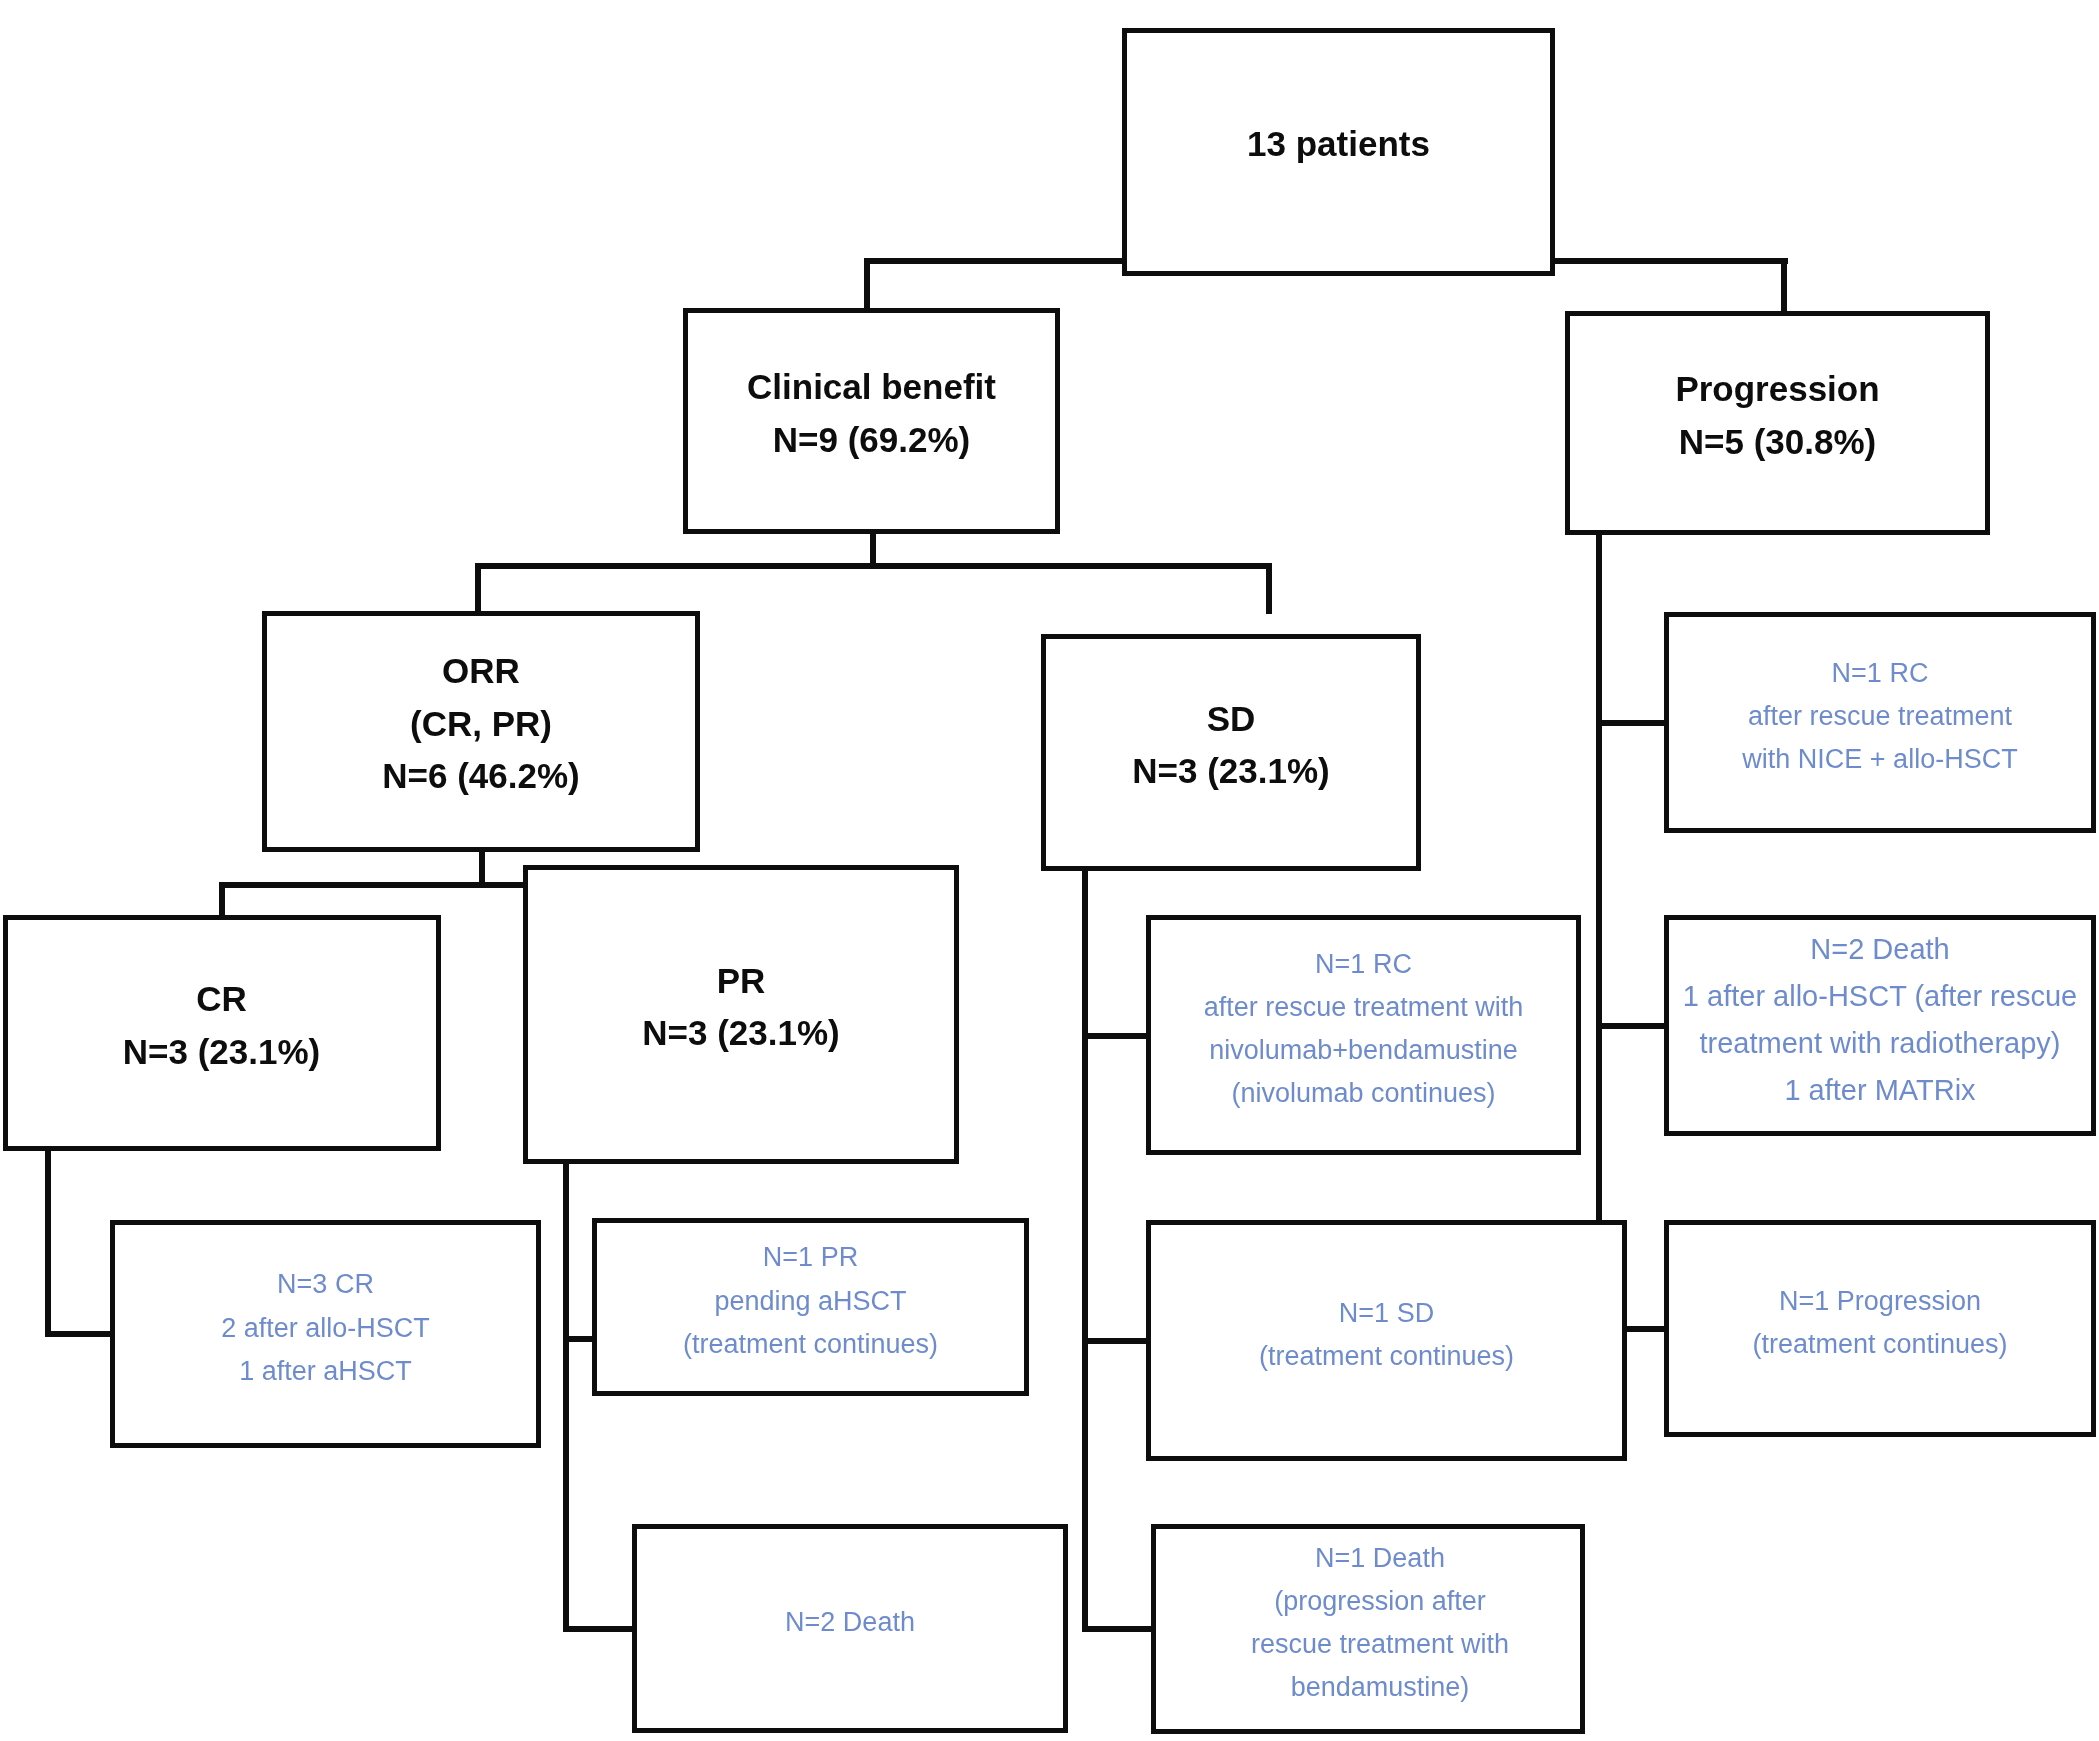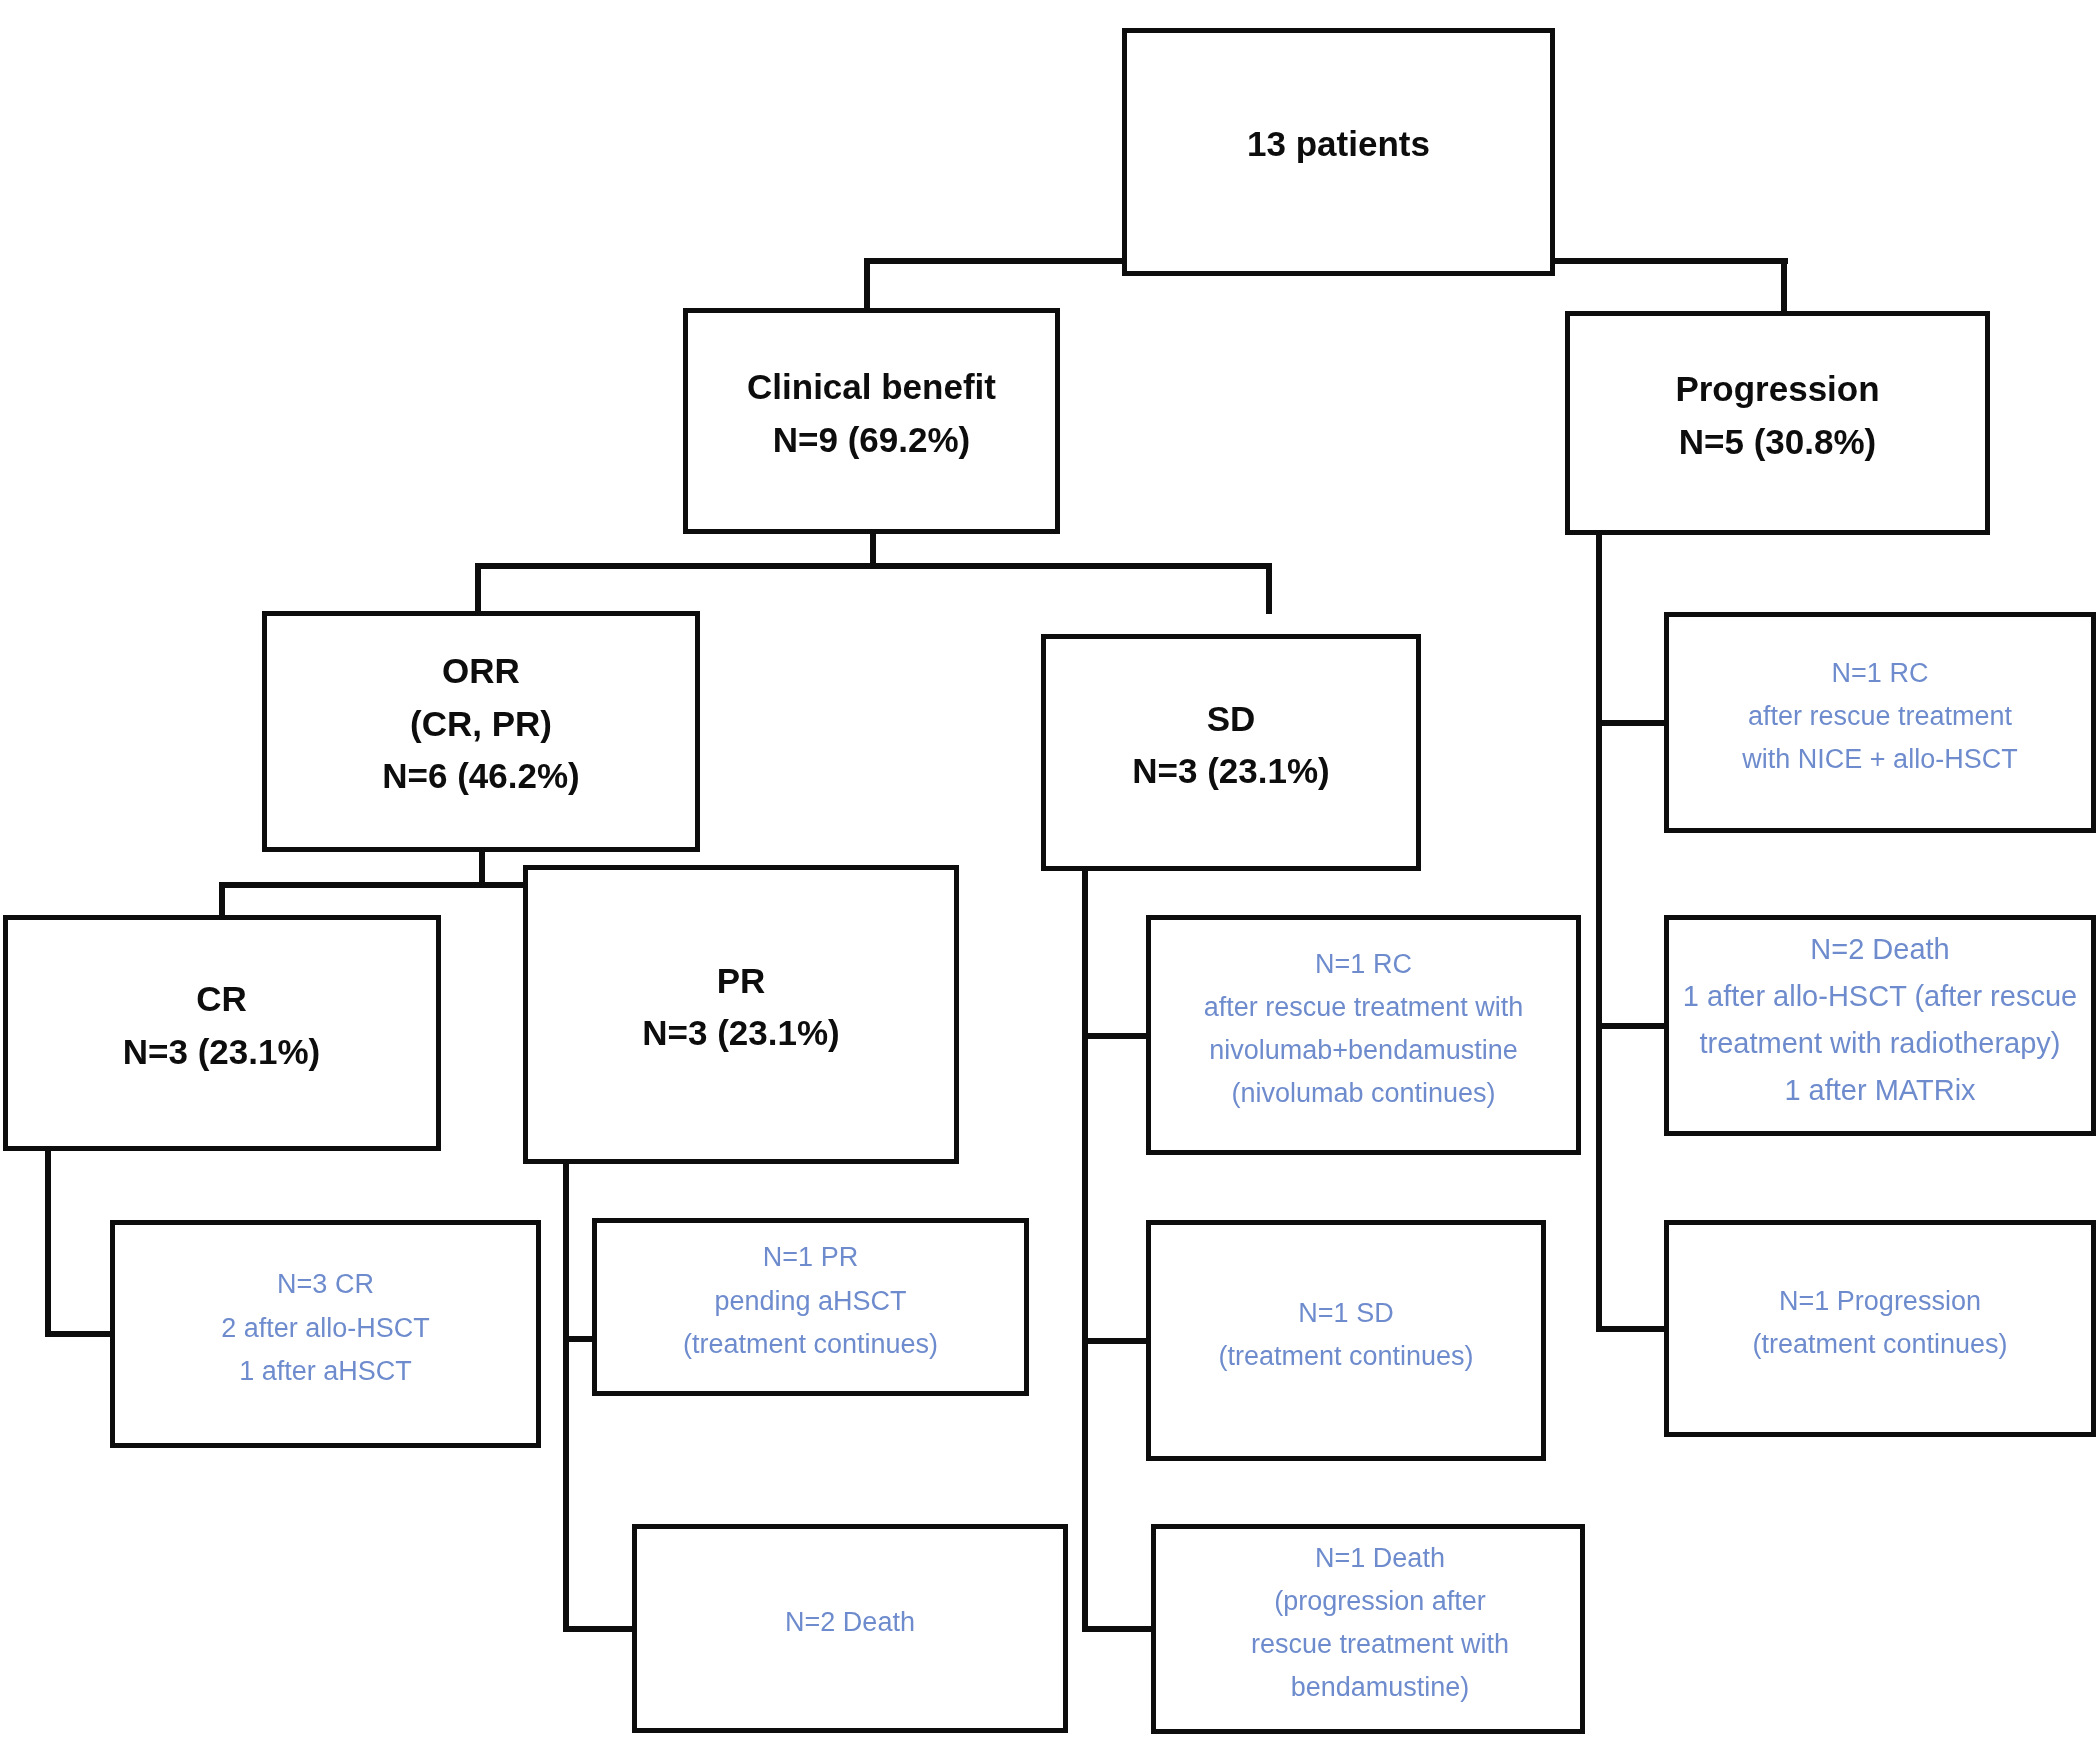--- a/index.html
+++ b/index.html
@@ -45,21 +45,21 @@
   #b-clinical   { left:683px;  top:308px;  width:377px; height:226px; }
   #b-progress   { left:1565px; top:311px;  width:425px; height:224px; }
   #b-orr        { left:262px;  top:611px;  width:438px; height:241px; }
   #b-sd         { left:1041px; top:634px;  width:380px; height:237px; }
   #b-cr         { left:2.5px;    top:915px; width:438px; height:236px; }
   #b-pr         { left:523px;  top:865px; width:436px; height:299px; }
   #b-cr-out     { left:110px;  top:1220px; width:431px; height:228px; }
   #b-pr-out1    { left:592px;  top:1218px; width:437px; height:178px; }
   #b-pr-out2    { left:632px;  top:1524px; width:436px; height:209px; }
   #b-sd-out1    { left:1146px; top:915px; width:435px; height:240px; }
-  #b-sd-out2    { left:1146px; top:1220px; width:400px; height:241px; }
+  #b-sd-out2    { left:1146px; top:1220px; width:481px; height:241px; }
   #b-sd-out3    { left:1151px; top:1524px; width:434px; height:210px;padding-left:24px; }
   #b-prog-out1  { left:1664px; top:612px;  width:432px; height:221px; }
   #b-prog-out2  { left:1664px; top:915px; width:432px; height:221px; }
   #b-prog-out3  { left:1664px; top:1220px; width:432px; height:217px; }
 </style>
 </head>
 <body>
 
 <div class="line" style="left:1336px; top:251px; width:5.8px;  height:13px;"></div>
 <div class="line" style="left:864px; top:258px; width:924px; height:5.8px;"></div>

